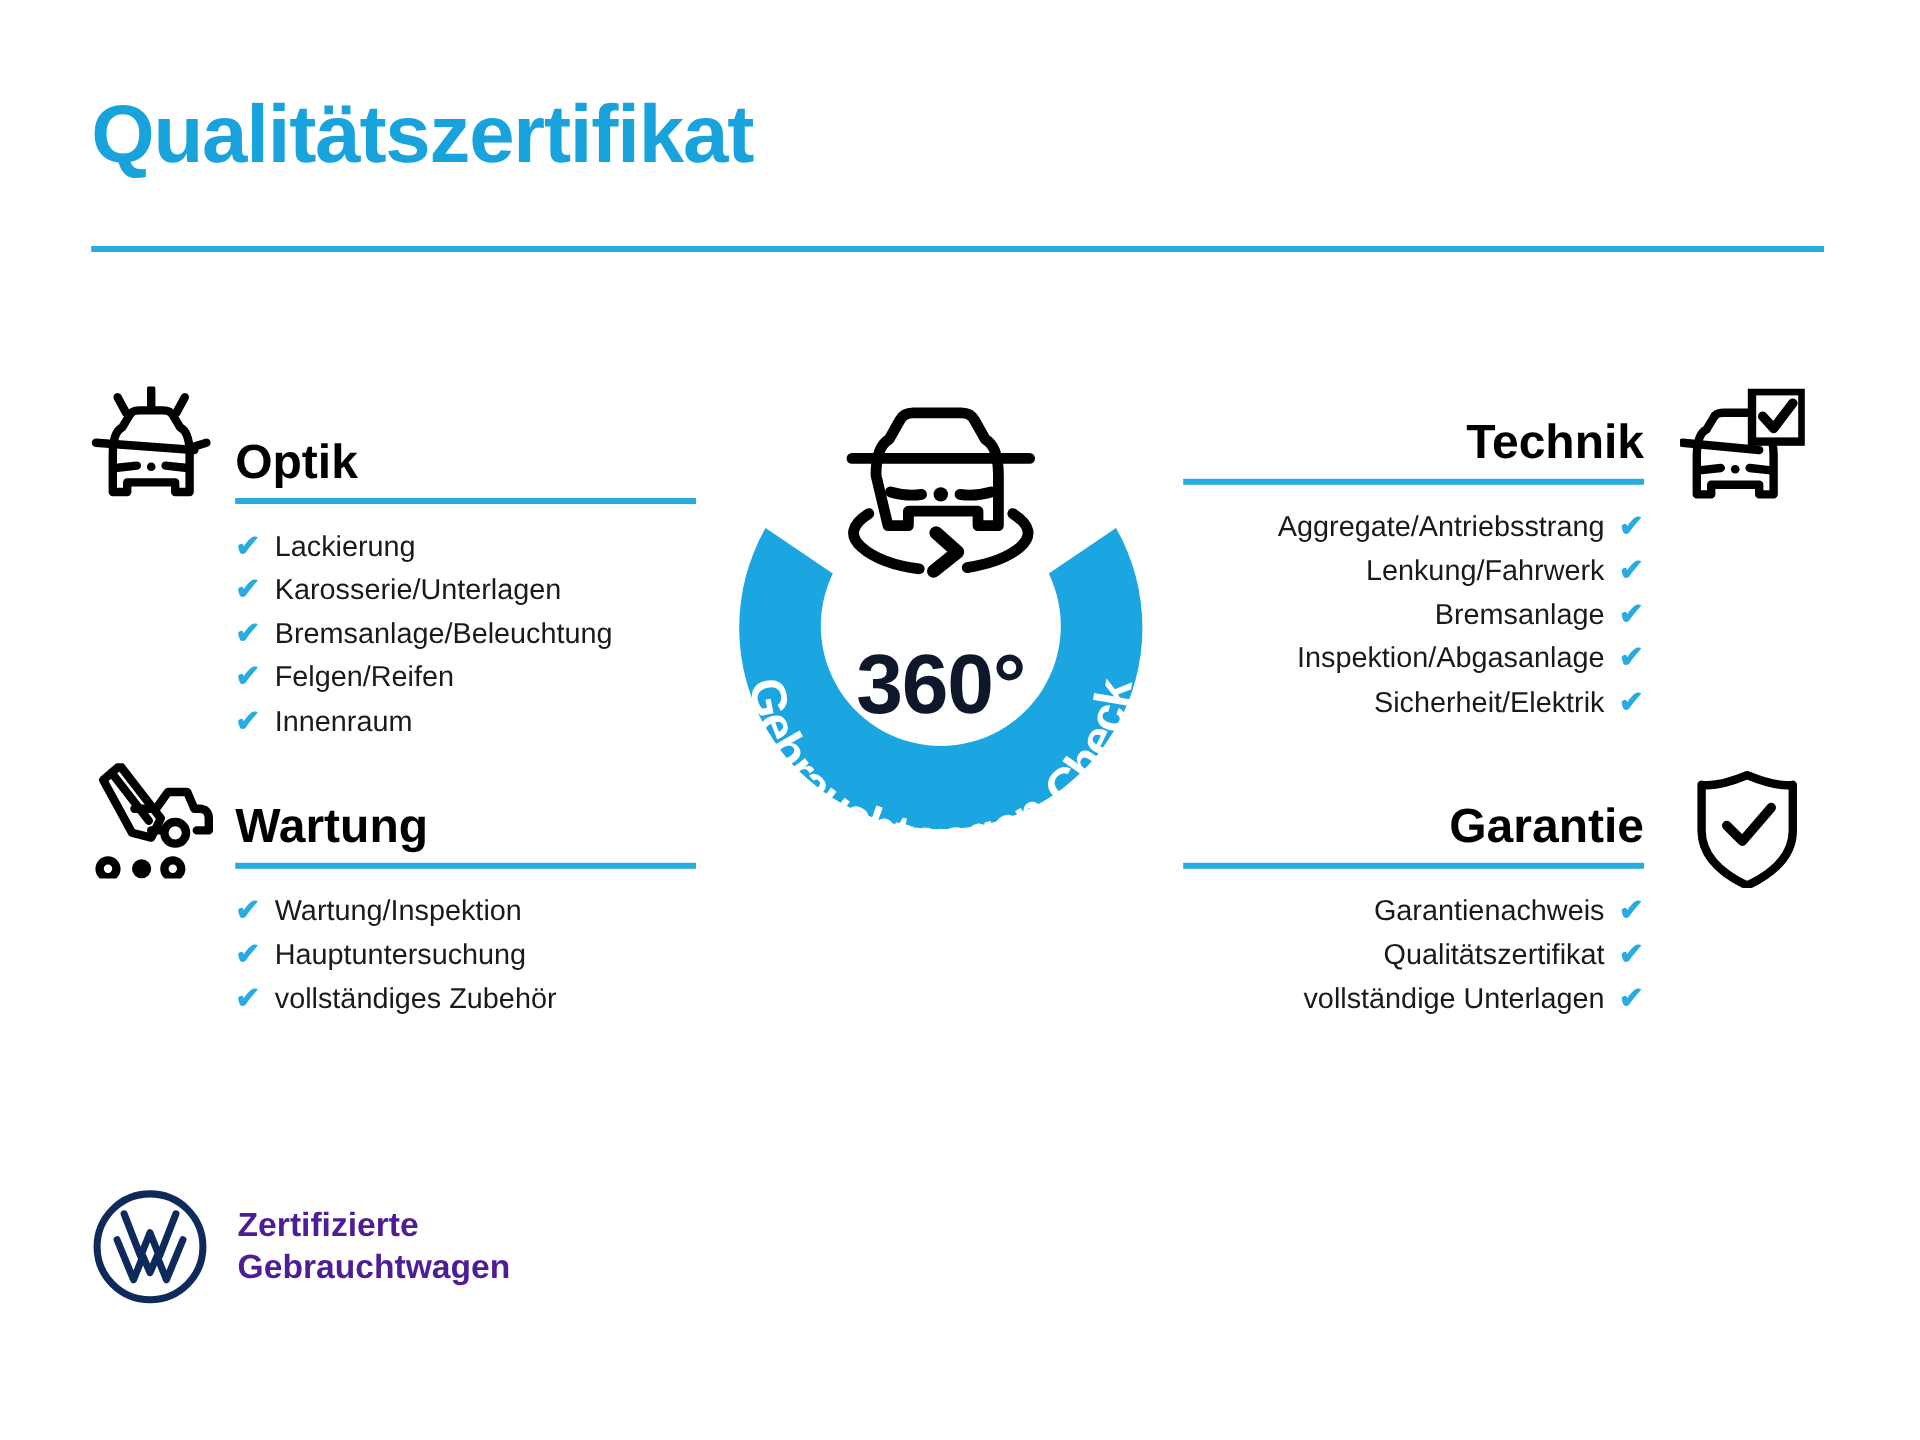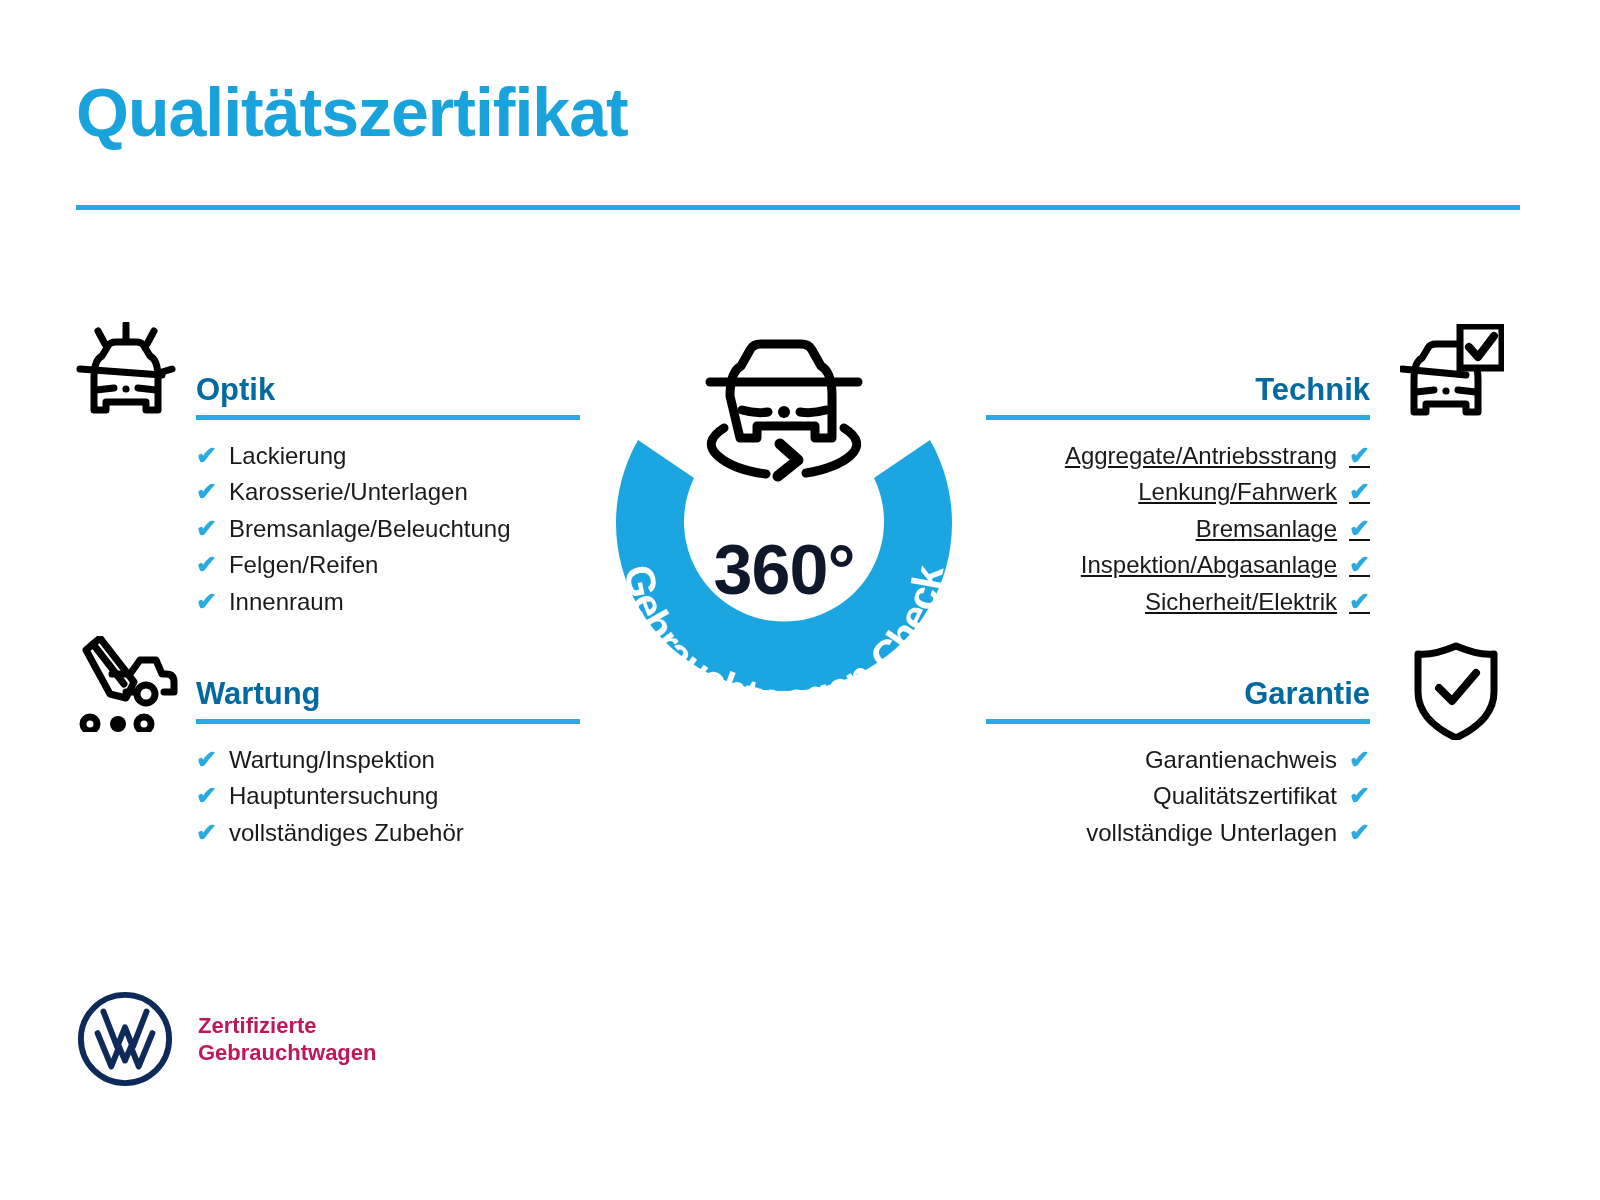--- a/index.html
+++ b/index.html
@@ -24,21 +24,21 @@
   .header-rule{
     position:absolute;left:76px;top:205px;
     width:1444px;height:5px;background:#29ABE2;
   }
 
   
   .section{position:absolute;}
   .sec-head{position:relative;height:72px;}
   .sec-title{
     position:absolute;bottom:12px;
-    font-size:31px;font-weight:bold;color:#0369a1;
+    font-size:40px;font-weight:bold;color:#000000;
     white-space:nowrap;
     margin-top:21px;
   }
   .sec-rule{
     position:absolute;bottom:0;
     height:5px;background:#29ABE2;
   }
 
   
   .left .sec-title{left:0;}
@@ -58,21 +58,21 @@
   .right .item{
     display:flex;align-items:baseline;justify-content:flex-end;gap:12px;
     font-size:24px;line-height:1.52;color:#1a1a1a;
     white-space:nowrap;
   }
   .right .item .chk{color:#29ABE2;font-size:25px;font-weight:bold;line-height:1;order:2;}
 
   
   #sec-optik   {left:196px; top:348px; width:384px;}
   #sec-wartung {left:196px; top:652px; width:384px;}
-  #sec-technik {left:986px; top:348px; width:384px;text-decoration:underline;}
+  #sec-technik {left:986px; top:332px; width:384px;}
   #sec-garantie{left:986px; top:652px; width:384px;}
 
   
   .page-icon{position:absolute;}
   #icon-optik    {left:74px;  top:322px; width:104px;height:100px;}
   #icon-wartung  {left:74px;  top:636px; width:104px;height:96px;}
   #icon-technik  {left:1400px;top:324px; width:104px;height:98px;}
   #icon-garantie {left:1410px;top:640px; width:92px;height:100px;}
 
   
@@ -82,21 +82,21 @@
     position:absolute;left:0;right:0;top:214px;
     text-align:center;
     font-size:70px;font-weight:bold;color:#0f172a;
     letter-spacing:-1px;
   }
 
   
   .footer{position:absolute;left:76px;top:990px;display:flex;align-items:center;gap:24px;}
   .vw-mark{width:98px;height:98px;}
   .vw-text{
-    font-size:22px;font-weight:bold;color:#be185d;
+    font-size:28px;font-weight:bold;color:#4c1d95;
     line-height:1.24;white-space:nowrap;
   }
 </style>
 </head>
 <body>
 
 <div class="page">
 
   <div class="page-title">Qualitätszertifikat</div>
   <div class="header-rule"></div>

